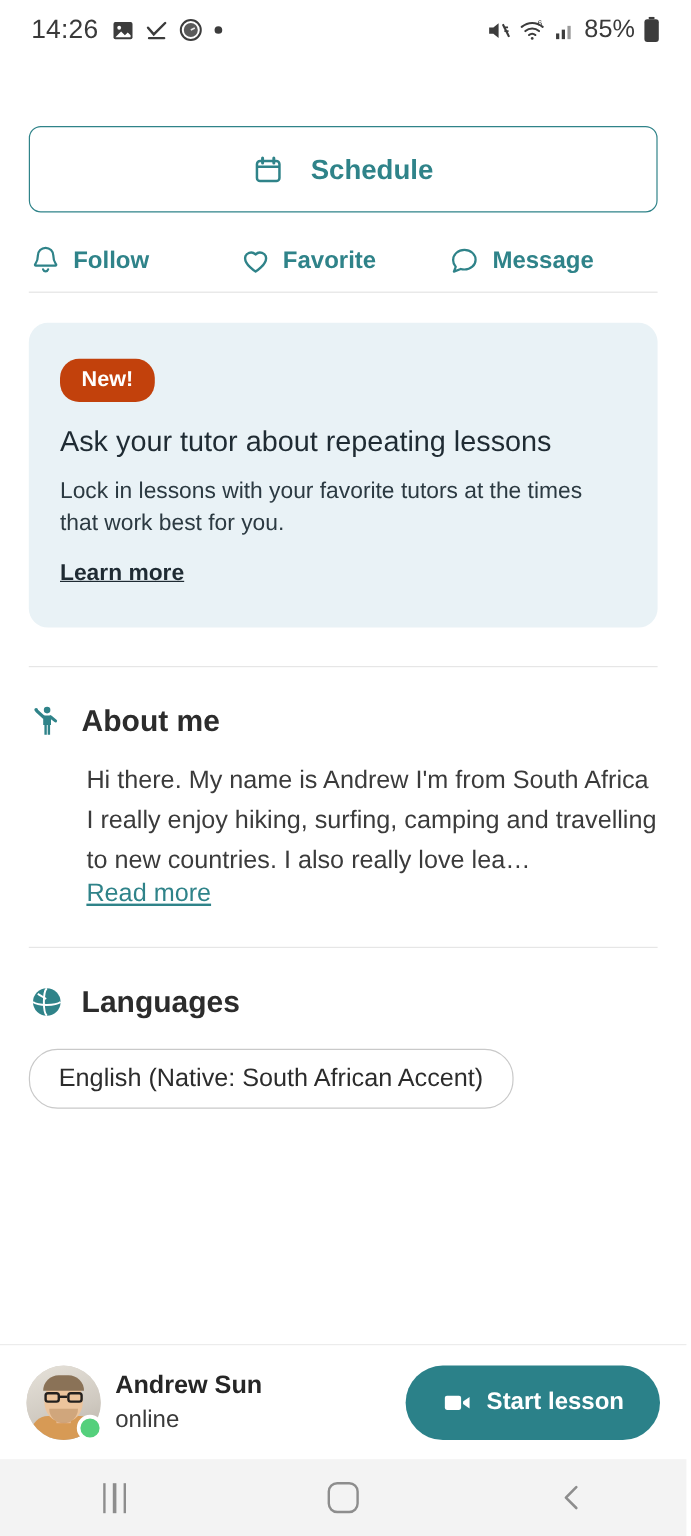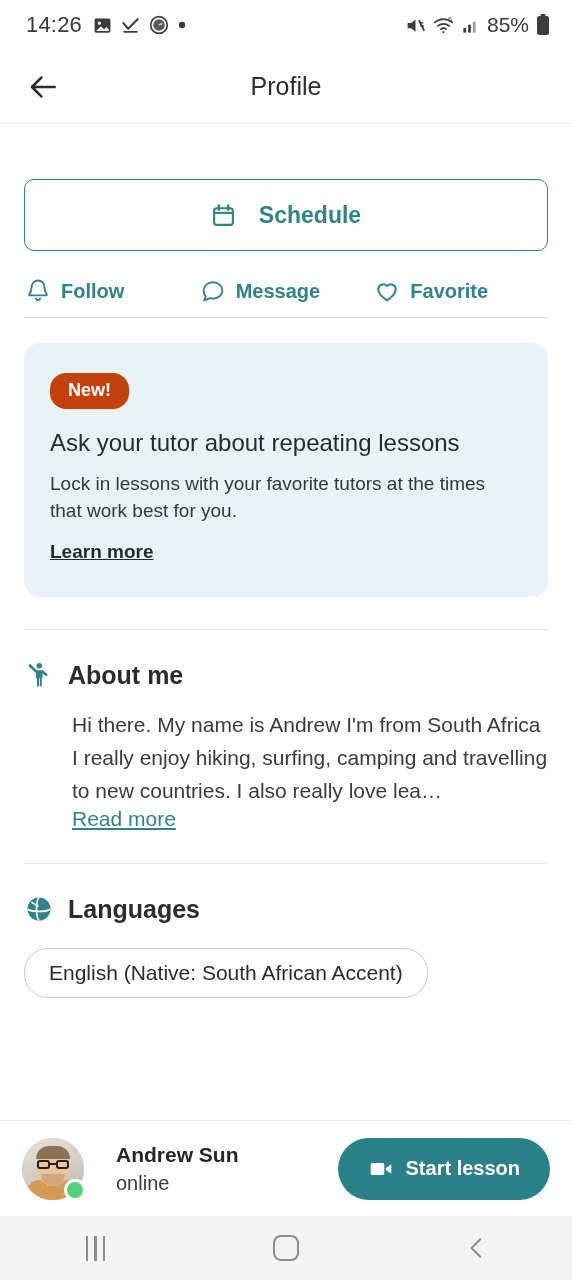--- a/index.html
+++ b/index.html
@@ -109,21 +109,21 @@
   .av-glasses i { position: absolute; top: 0; width: 13px; height: 9px; border: 2px solid #23201e; border-radius: 3px; }
   .av-glasses i:first-child { left: 0; }
   .av-glasses i:last-child { right: 0; }
   .av-bridge { position: absolute; left: 13px; top: 3px; width: 6px; height: 2px; background: #23201e; }
   .av-beard { position: absolute; left: 19px; top: 36px; width: 24px; height: 12px; border-radius: 0 0 12px 12px; background: #b98e62; opacity: .55; }
   .online-dot {
     position: absolute; right: -2px; bottom: -1px;
     width: 22px; height: 22px; border-radius: 50%;
     background: #54d07c; border: 3px solid #ffffff;
   }
-  .bb-names { margin-left: 32px; display: flex; flex-direction: column; gap: 5px; }
+  .bb-names { margin-left: 12px; display: flex; flex-direction: column; gap: 5px; }
   .bb-name { font-size: 21px; font-weight: 700; color: #262626; }
   .bb-status { font-size: 20px; color: #3a3a3a; }
   .bb-spacer { flex: 1; }
   .start-btn {
     height: 62px; border-radius: 31px; background: #2b8189;
     display: flex; align-items: center; justify-content: center; gap: 12px;
     padding: 0 30px; color: #ffffff; font-size: 20px; font-weight: 700;
   }
 
   
@@ -198,30 +198,20 @@
       <span class="sb-pct">85%</span>
       <span class="ic">
         <svg width="14" height="22" viewBox="0 0 14 22">
             <rect x="4.5" y="0" width="5" height="2" rx="1" fill="#3c3c3c"></rect>
             <rect x="1" y="2" width="12" height="19" rx="2.5" fill="#3c3c3c"></rect>
           </svg>
       </span>
     </div>
   </div>
 
-  <div class="header">
-    <div class="back-btn">
-      <span class="ic">
-        <svg width="32" height="32" viewBox="0 0 24 24">
-            <path d="M20 12H4M10 5l-7 7 7 7" stroke="#2b2b2b" stroke-width="2" fill="none" stroke-linecap="round" stroke-linejoin="round"></path>
-          </svg>
-      </span>
-    </div>
-    <div class="header-title">Profile</div>
-  </div>
 
   <div class="content">
 
     <div class="schedule-wrap">
       <div class="schedule-btn">
         <span class="ic">
           <svg width="25" height="25" viewBox="0 0 24 24">
               <rect x="3" y="5" width="18" height="16" rx="2.5" fill="none" stroke="#2f8389" stroke-width="2"></rect>
               <path d="M3 9.5h18" stroke="#2f8389" stroke-width="2"></path>
               <path d="M7.5 2.5v4M16.5 2.5v4" stroke="#2f8389" stroke-width="2.4" stroke-linecap="round"></path>
@@ -237,32 +227,32 @@
           <svg width="28" height="28" viewBox="0 0 24 24">
               <path d="M12 3a5.5 5.5 0 00-5.5 5.5c0 4-1.5 5.5-2 6.3-.2.4 0 .9.5.9h14c.5 0 .7-.5.5-.9-.5-.8-2-2.3-2-6.3A5.5 5.5 0 0012 3z" fill="none" stroke="#2f8389" stroke-width="1.6"></path>
               <path d="M10.2 18.4c.3.9 1 1.4 1.8 1.4s1.5-.5 1.8-1.4" fill="none" stroke="#2f8389" stroke-width="1.6" stroke-linecap="round"></path>
             </svg>
         </span>
         <span class="action-label">Follow</span>
       </div>
       <div class="action">
         <span class="ic">
           <svg width="28" height="28" viewBox="0 0 24 24">
+              <path d="M12 20s-7.5-4.7-7.5-9.6A4.3 4.3 0 0112 7.8a4.3 4.3 0 017.5 2.6c0 4.9-7.5 9.6-7.5 9.6z" fill="none" stroke="#2f8389" stroke-width="1.7" stroke-linejoin="round"></path>
+            </svg>
+        </span>
+        <span class="action-label">Favorite</span>
+      </div>
+      <div class="action">
+        <span class="ic">
+          <svg width="28" height="28" viewBox="0 0 24 24">
               <path d="M20 11.5c0 4-3.6 7-8 7-.9 0-1.8-.1-2.6-.4L4.5 20l1.3-3.4A6.7 6.7 0 014 11.5c0-3.9 3.6-7 8-7s8 3.1 8 7z" fill="none" stroke="#2f8389" stroke-width="1.6" stroke-linejoin="round"></path>
             </svg>
         </span>
         <span class="action-label">Message</span>
-      </div>
-      <div class="action">
-        <span class="ic">
-          <svg width="28" height="28" viewBox="0 0 24 24">
-              <path d="M12 20s-7.5-4.7-7.5-9.6A4.3 4.3 0 0112 7.8a4.3 4.3 0 017.5 2.6c0 4.9-7.5 9.6-7.5 9.6z" fill="none" stroke="#2f8389" stroke-width="1.7" stroke-linejoin="round"></path>
-            </svg>
-        </span>
-        <span class="action-label">Favorite</span>
       </div>
     </div>
 
     <div class="promo">
       <span class="badge">New!</span>
       <div class="promo-title">Ask your tutor about repeating lessons</div>
       <div class="promo-body">Lock in lessons with your favorite tutors at the times that work best for you.</div>
       <a class="promo-link" href="#">Learn more</a>
     </div>
 

